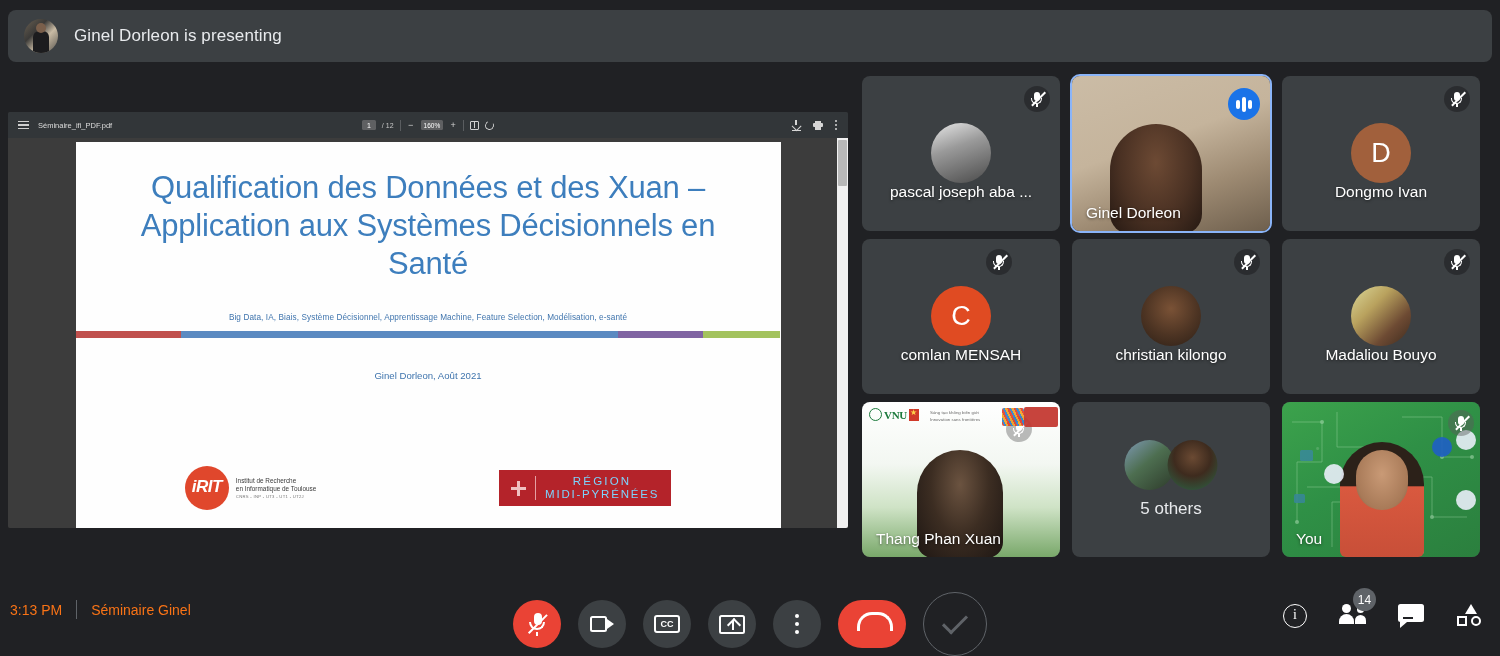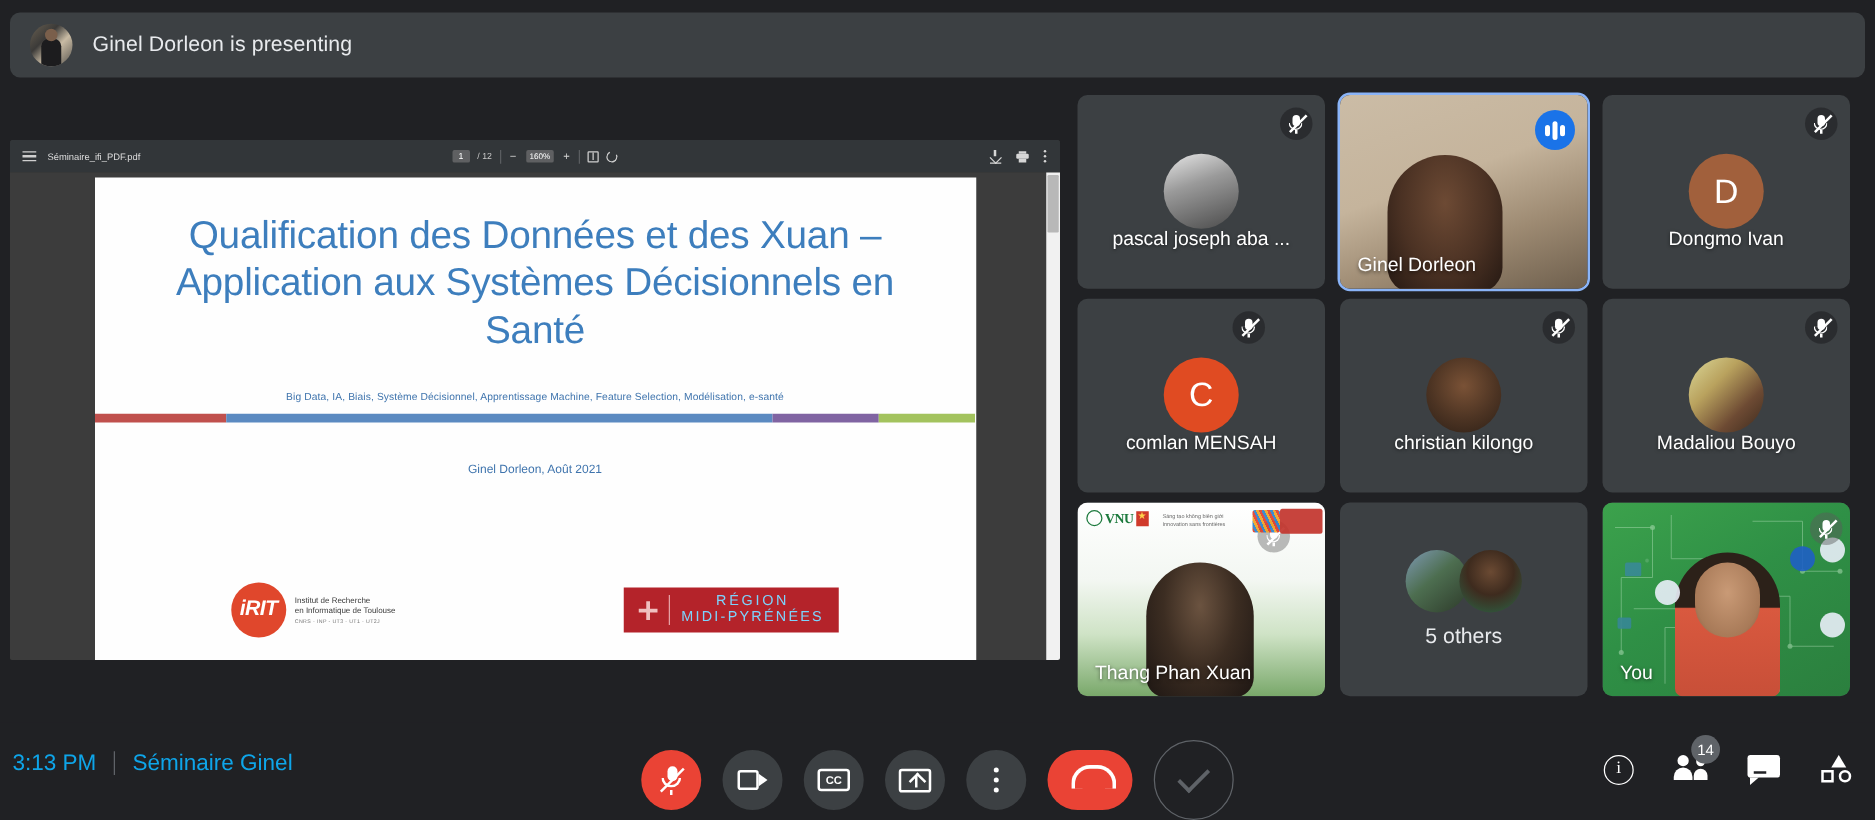--- a/index.html
+++ b/index.html
@@ -192,21 +192,21 @@
   .circuit{position:absolute;inset:0;opacity:.55;}
   .you-person{position:absolute;left:58px;top:40px;width:84px;height:115px;
     background:linear-gradient(180deg,#2c2119 0%,#2c2119 38%,#d9593f 39%,#c84f38 100%);border-radius:42px 42px 6px 6px;}
   .you-face{position:absolute;left:74px;top:48px;width:52px;height:60px;border-radius:26px;
     background:radial-gradient(ellipse at 50% 40%,#c99a76 0%,#a87a58 70%,#7e5740 100%);}
   .ic-btn{position:absolute;width:20px;height:20px;border-radius:50%;background:#1f5fc4;opacity:.9;}
 
   
   .bottom { position:absolute; left:0; bottom:0; width:1500px; height:78px; background:#202124; }
   .meet-info { position:absolute; left:10px; top:22px; display:flex; align-items:center;
-    gap:14px; color:#0ea5e9; font-size:18px; }
+    gap:14px; color:#f97316; font-size:14px; }
   .meet-info .bar { width:1px; height:19px; background:#5f6368; display:inline-block; }
 
   .center-ctrls { position:absolute; left:0; right:0; top:14px; margin:auto;
     width:480px; display:flex; align-items:center; justify-content:center; gap:17px; }
   .cbtn { width:48px; height:48px; border-radius:50%; background:#3c4043;
     display:flex; align-items:center; justify-content:center; position:relative; }
   .cbtn.red { background:#ea4335; }
   .cbtn.hangup { width:68px; height:48px; border-radius:24px; background:#ea4335; }
   .cbtn.ghost { background:transparent; border:1px solid #5f6368; width:64px; height:64px; }
   .glyph-cam{width:24px;height:16px;position:relative;}

